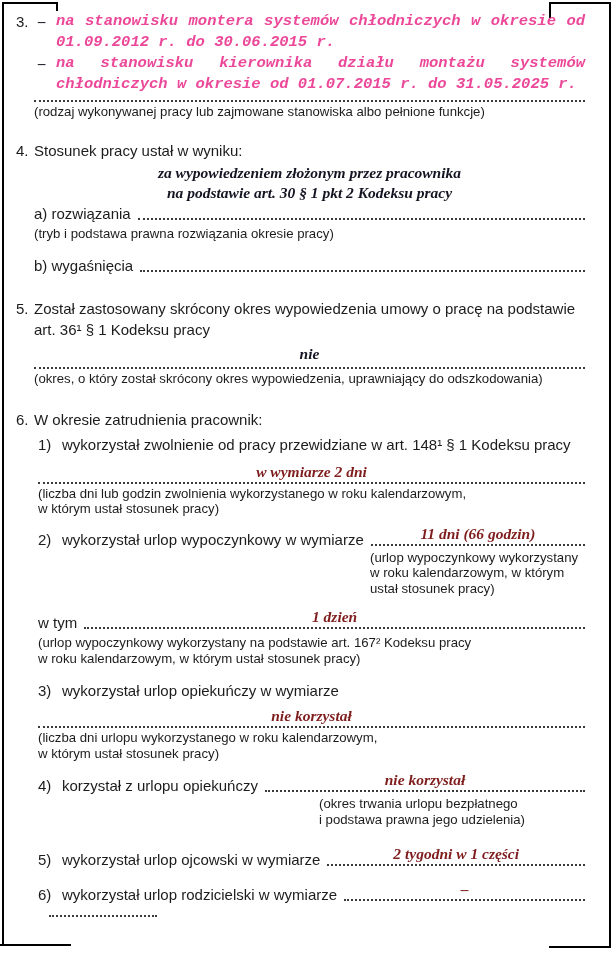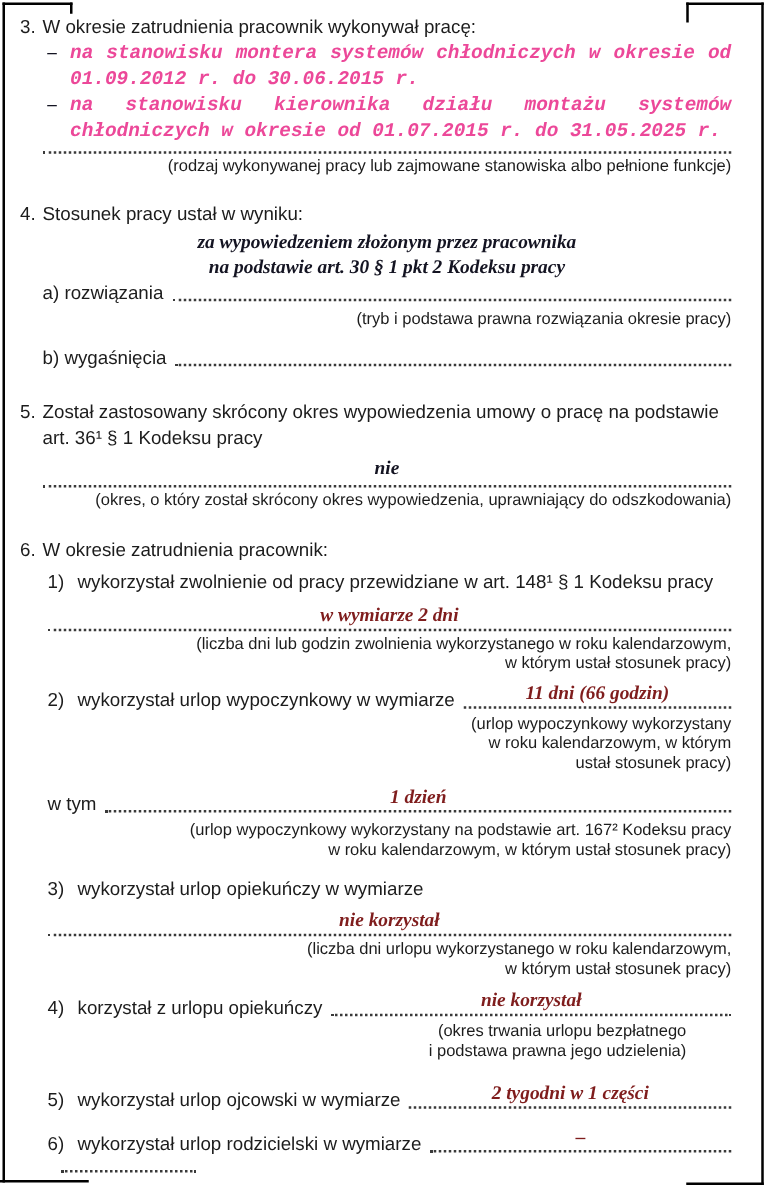--- a/index.html
+++ b/index.html
@@ -38,21 +38,21 @@
   .ansline { text-align: center; font-family: "Liberation Serif", serif; font-weight: bold; font-style: italic; font-size: 15.5px; line-height: 20px; color: #141422; }
 
   .dotline { border-bottom: 2px dotted #3a3a3a; height: 3px; }
   .dotfield { position: relative; height: 23px; border-bottom: 2px dotted #3a3a3a; }
   .dotfield .ans, .fill .ans {
     position: absolute; left: 0; right: 0; bottom: 1px;
     text-align: center; white-space: nowrap;
     font-family: "Liberation Serif", serif; font-weight: bold; font-style: italic;
     font-size: 15.5px; line-height: 18px; color: #7f1d1d;
   }
-  .caption { font-size: 13.2px; line-height: 15.5px; text-align: right; margin-top: 2px; }
+  .caption { font-size: 13.2px; line-height: 15.5px; text-align: left; margin-top: 2px; }
   .cap-right { margin-left: auto; width: 215px; text-align: center; }
   .cap-right4 { margin-left: auto; margin-right: 36px; width: 230px; text-align: center; }
 
   .frow { display: flex; align-items: flex-end; }
   .frow .lbl { white-space: nowrap; }
   .fill { flex: 1; position: relative; border-bottom: 2px dotted #3a3a3a; margin: 0 0 4px 7px; }
 
   .items { margin-left: 4px; }
   .irow { display: flex; align-items: flex-end; }
   .ilabel { width: 24px; flex: none; }
@@ -82,21 +82,20 @@
   <div class="fseg f-tick-l"></div>
   <div class="fseg f-tick-r"></div>
   <div class="fseg f-bot-l"></div>
   <div class="fseg f-bot-r"></div>
 
   <div class="content">
 
     <div class="sec">
       <span class="sec-num">3.</span>
       <div class="sec-body">
-        <div>W okresie zatrudnienia pracownik wykonywał pracę:</div>
         <div class="bullet">
           <span class="dash">–</span>
           <div class="btext">na stanowisku montera systemów chłodniczych w okresie od 01.09.2012 r. do 30.06.2015 r.</div>
         </div>
         <div class="bullet">
           <span class="dash">–</span>
           <div class="btext">na stanowisku kierownika działu montażu systemów chłodniczych w okresie od 01.07.2015 r. do 31.05.2025 r.</div>
         </div>
         <div class="dotline mt2"></div>
         <div class="caption">(rodzaj wykonywanej pracy lub zajmowane stanowiska albo pełnione funkcje)</div>

